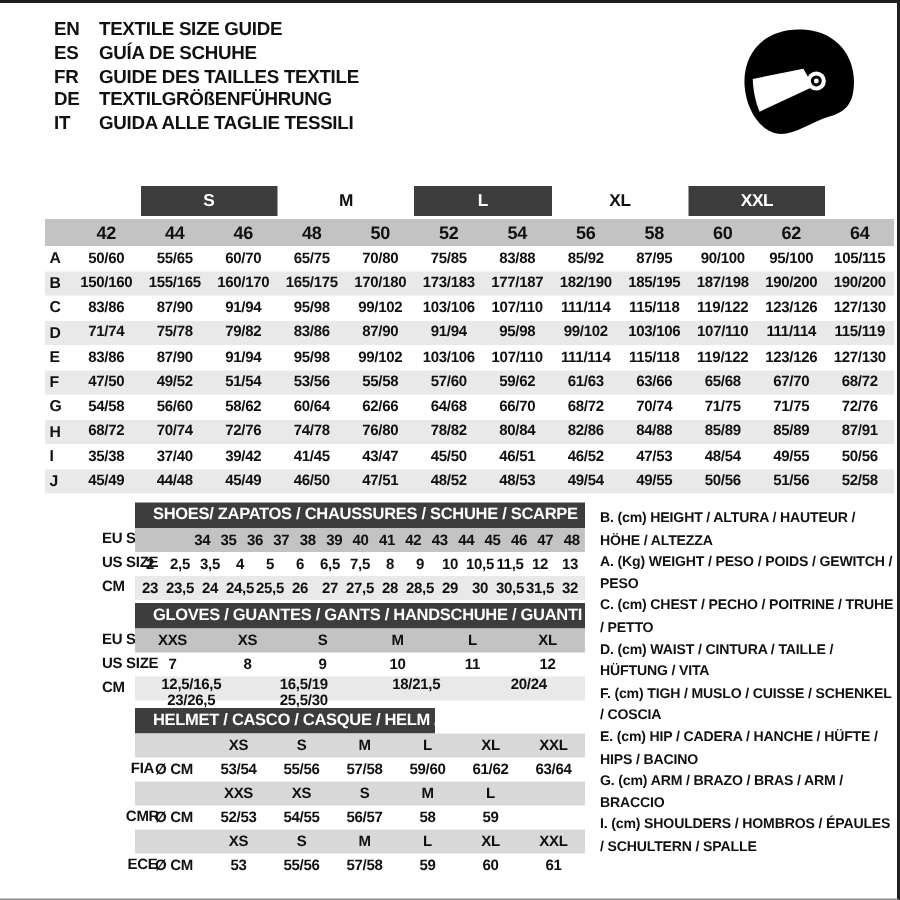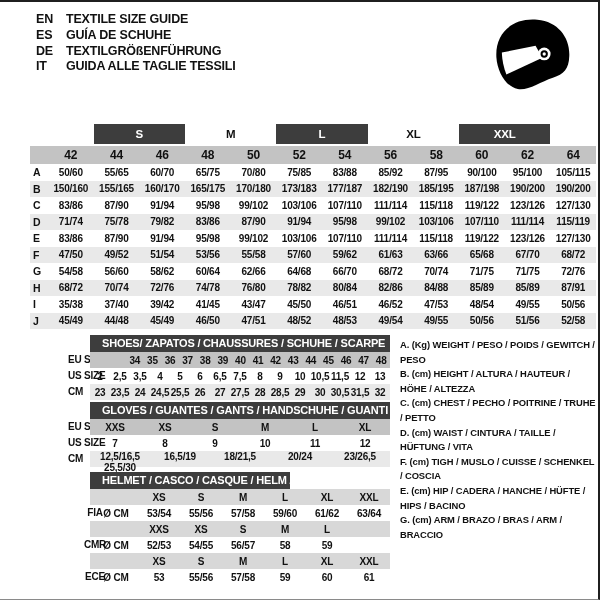--- a/index.html
+++ b/index.html
@@ -52,20 +52,24 @@
 <div id="page">
 
   <div class="lang-block">
       <div class="lang-row">
         <span class="lang-code">EN</span>
         <span class="lang-text">TEXTILE SIZE GUIDE</span>
       </div>
       <div class="lang-row">
         <span class="lang-code">ES</span>
         <span class="lang-text">GUÍA DE SCHUHE</span>
+      </div>
+      <div class="lang-row">
+        <span class="lang-code">FR</span>
+        <span class="lang-text">GUIDE DES TAILLES TEXTILE</span>
       </div>
       <div class="lang-row">
         <span class="lang-code">DE</span>
         <span class="lang-text">TEXTILGRÖßENFÜHRUNG</span>
       </div>
       <div class="lang-row">
         <span class="lang-code">IT</span>
         <span class="lang-text">GUIDA ALLE TAGLIE TESSILI</span>
       </div>
     </div>
@@ -336,21 +340,21 @@
           <div class="cell">XL</div>
         </div>
         <div class="srow " style="grid-template-columns: repeat(6, 1fr);">
           <div class="cell">7</div>
           <div class="cell">8</div>
           <div class="cell">9</div>
           <div class="cell">10</div>
           <div class="cell">11</div>
           <div class="cell">12</div>
         </div>
-        <div class="srow band2" style="grid-template-columns: repeat(5, 1fr);">
+        <div class="srow band2" style="grid-template-columns: repeat(4, 1fr);">
           <div class="cell">12,5/16,5</div>
           <div class="cell">16,5/19</div>
           <div class="cell">18/21,5</div>
           <div class="cell">20/24</div>
           <div class="cell">23/26,5</div>
           <div class="cell">25,5/30</div>
         </div>
       </div>
   </div>
 
@@ -413,22 +417,23 @@
           <div class="cell">55/56</div>
           <div class="cell">57/58</div>
           <div class="cell">59</div>
           <div class="cell">60</div>
           <div class="cell">61</div>
         </div>
       </div>
   </div>
 
   <div class="legend">
+      <div class="legend-item">B. (cm) HEIGHT / ALTURA / HAUTEUR / HÖHE / ALTEZZA</div>
       <div class="legend-item">A. (Kg) WEIGHT / PESO / POIDS / GEWITCH / PESO</div>
-      <div class="legend-item">B. (cm) HEIGHT / ALTURA / HAUTEUR / HÖHE / ALTEZZA</div>
       <div class="legend-item">C. (cm) CHEST / PECHO / POITRINE / TRUHE / PETTO</div>
       <div class="legend-item">D. (cm) WAIST / CINTURA / TAILLE / HÜFTUNG / VITA</div>
       <div class="legend-item">F. (cm) TIGH / MUSLO / CUISSE / SCHENKEL / COSCIA</div>
       <div class="legend-item">E. (cm) HIP / CADERA / HANCHE / HÜFTE / HIPS /  BACINO</div>
       <div class="legend-item">G. (cm) ARM  / BRAZO / BRAS / ARM / BRACCIO</div>
+      <div class="legend-item">I.  (cm) SHOULDERS / HOMBROS / ÉPAULES / SCHULTERN / SPALLE</div>
     </div>
 
 </div>
 
 </body></html>

